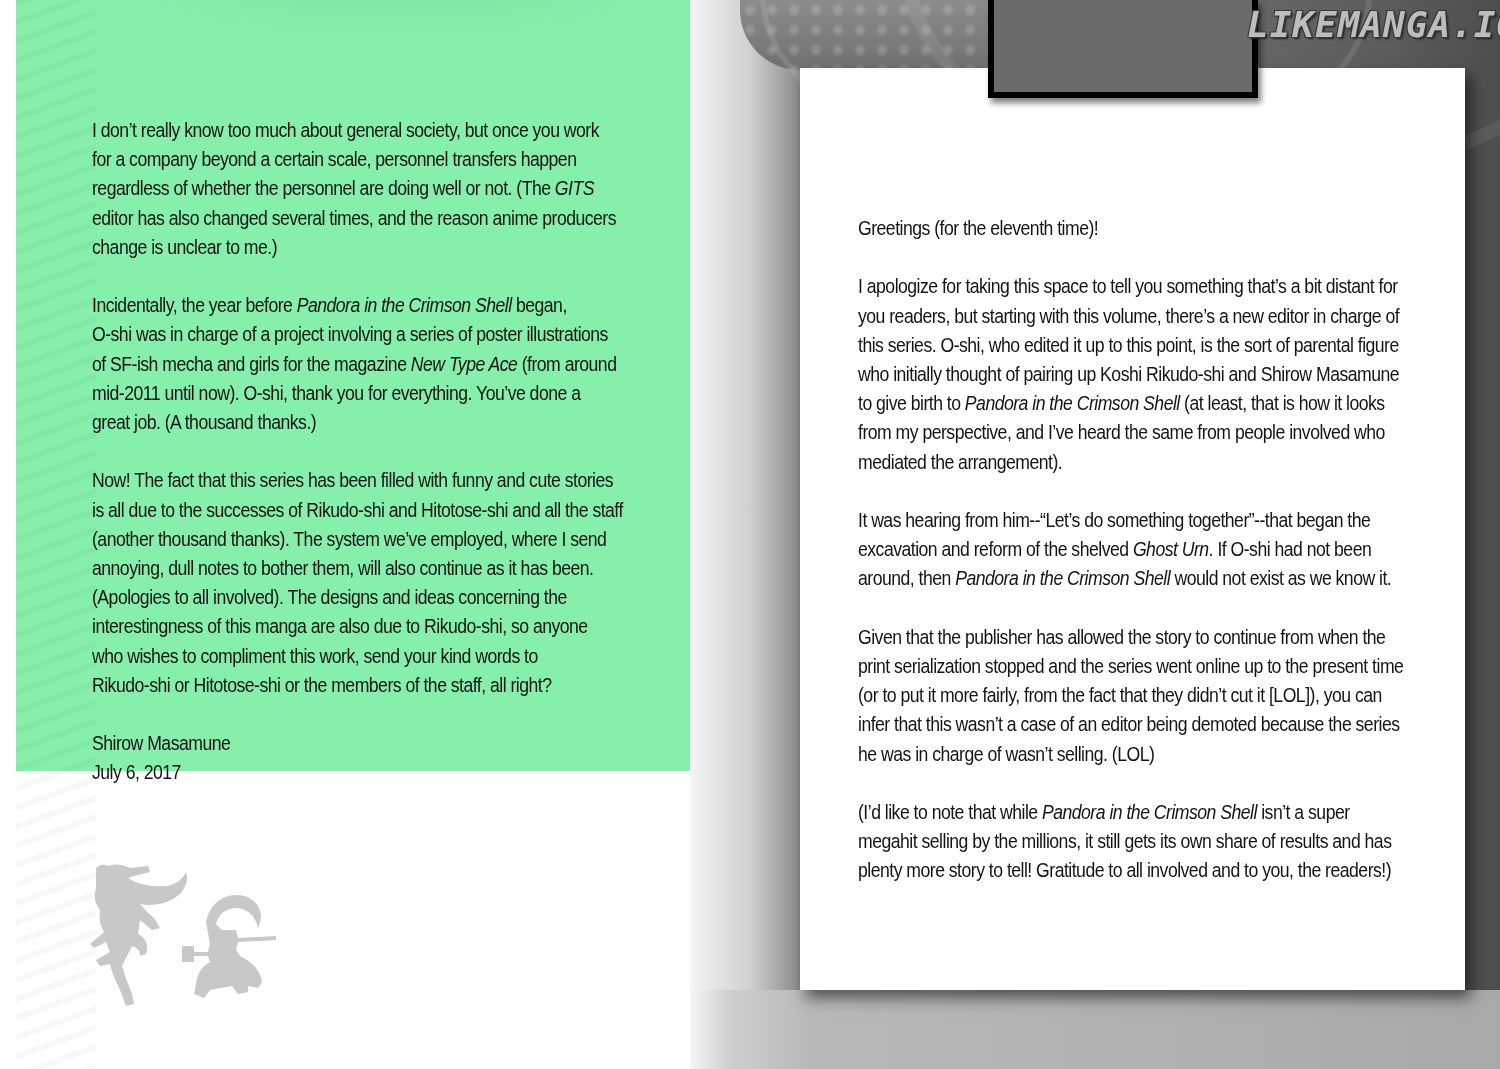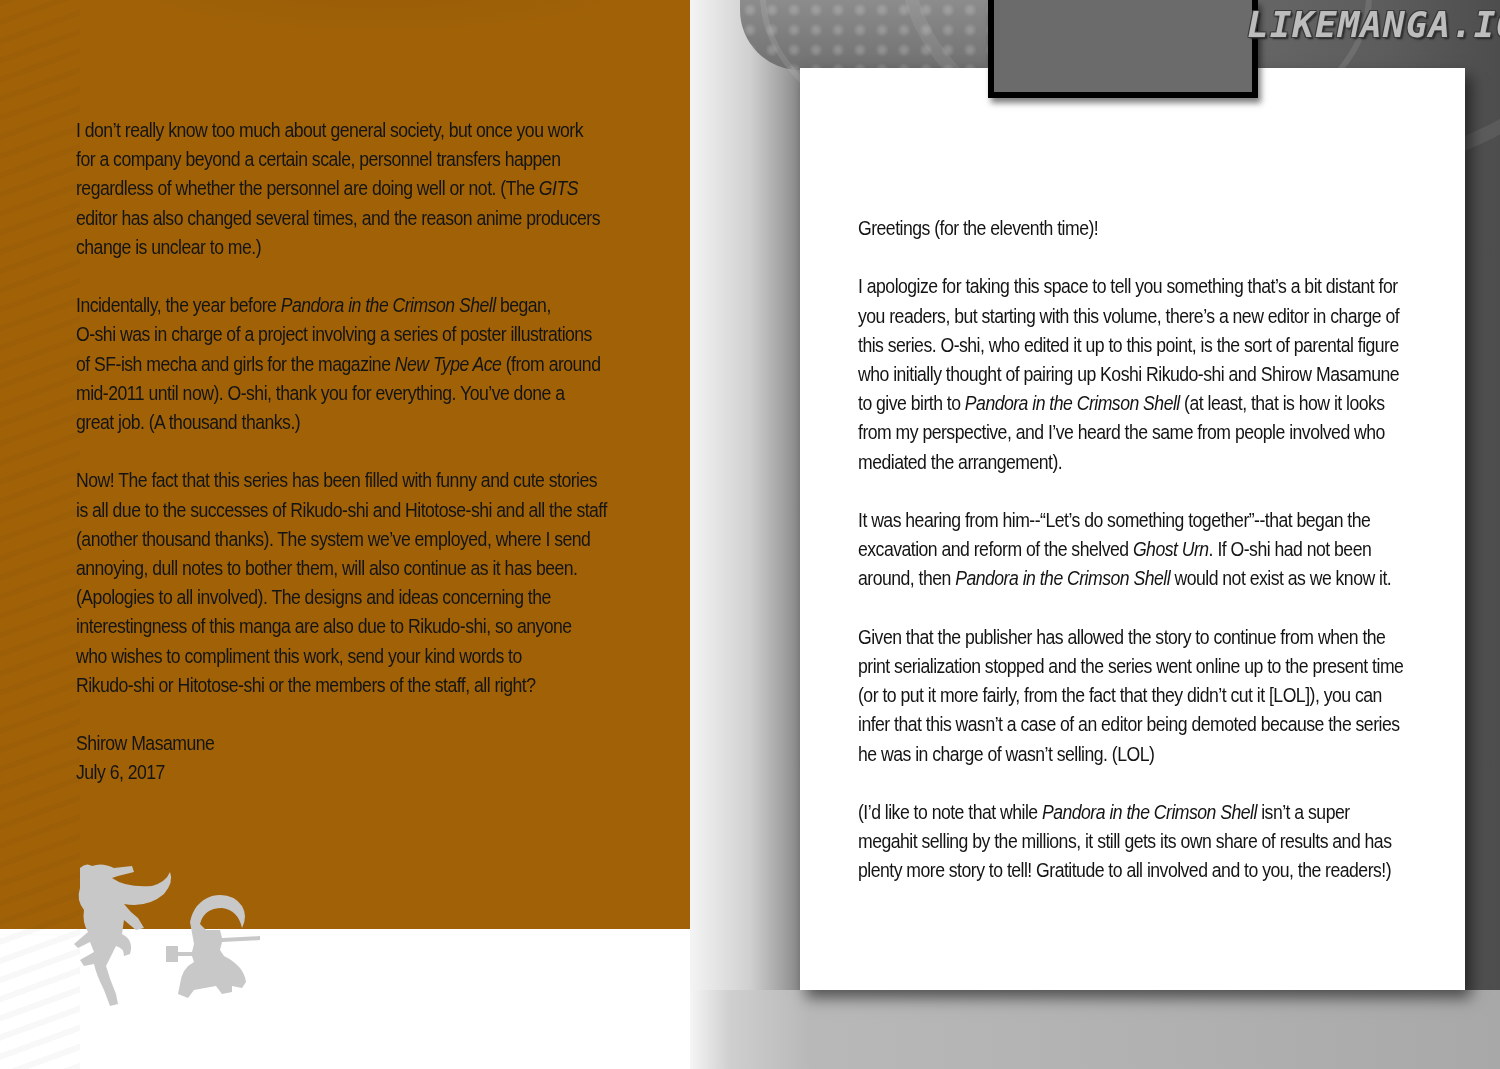--- a/index.html
+++ b/index.html
@@ -3,22 +3,22 @@
 <meta charset="utf-8">
 <style>
   html, body { margin:0; padding:0; }
   body {
     width:1500px; height:1069px; position:relative; overflow:hidden;
     background:#ffffff;
     font-family:"Liberation Sans", "DejaVu Sans", sans-serif;
     color:#141414;
   }
   .left-page {
-    position:absolute; left:0; top:0; width:700px; height:929px;
-    background:#a16207;
+    position:absolute; left:16px; top:0; width:700px; height:771px;
+    background:#86efac;
   }
   .left-deco {
     position:absolute; left:0; top:0; width:80px; height:1069px;
     background:
       repeating-linear-gradient(160deg, rgba(0,0,0,0.03) 0 6px, rgba(0,0,0,0) 6px 18px);
     opacity:0.9;
   }
   .left-top-deco {
     position:absolute; left:80px; top:0; width:600px; height:40px;
     background: radial-gradient(ellipse at 50% -40%, rgba(0,0,0,0.05), rgba(0,0,0,0) 70%);

